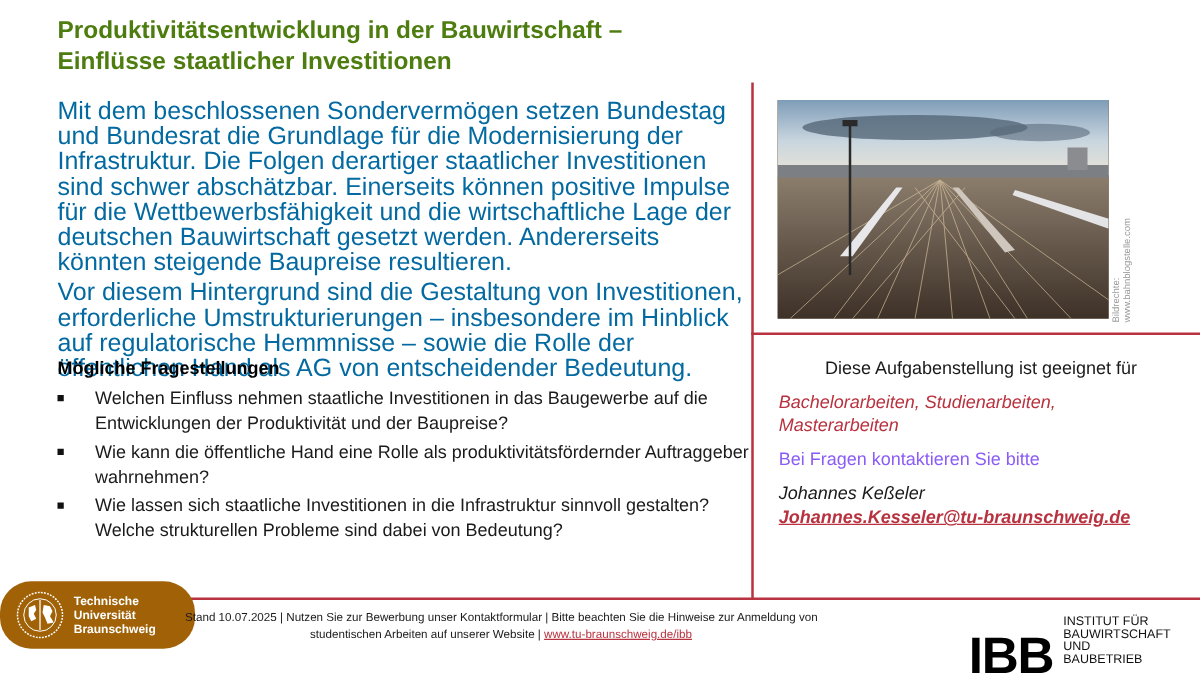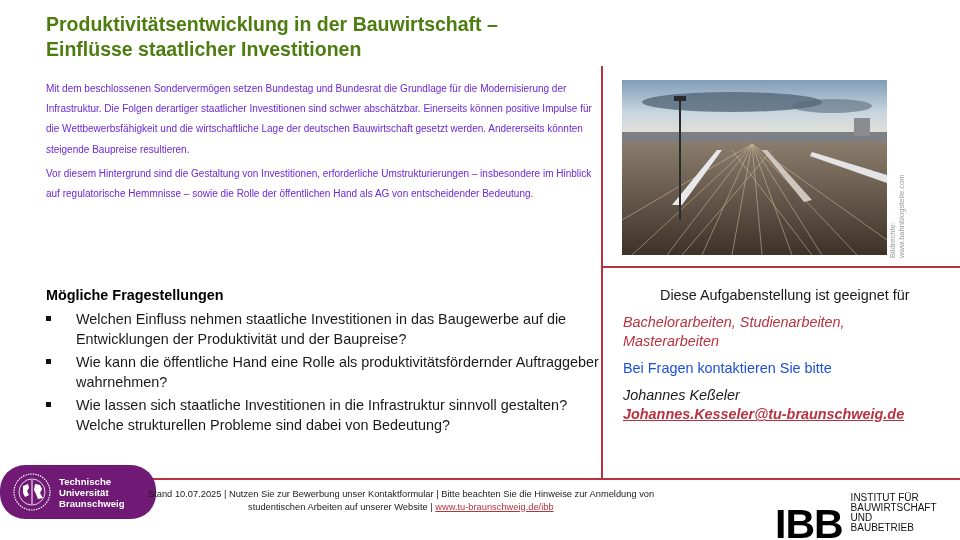--- a/index.html
+++ b/index.html
@@ -1,44 +1,44 @@
 <!DOCTYPE html>
 <html><head>
 <meta charset="utf-8">
 <style>
   * { box-sizing: border-box; margin: 0; padding: 0; }
   html, body { width: 960px; height: 540px; background: #ffffff; overflow: hidden; }
   body { position: relative; font-family: "Liberation Sans", sans-serif; color: #1a1a1a; }
 
   .title { position: absolute; left: 46px; top: 12px; width: 560px; font-size: 19.5px; font-weight: bold; line-height: 25px; color: #4d7c0f; }
 
-  .intro { position: absolute; left: 46px; top: 79px; width: 552px; font-size: 10px; line-height: 20.2px; color: #6d28d9; }
+  .intro { position: absolute; left: 46px; top: 79px; width: 552px; font-size: 20px; line-height: 20.2px; color: #0369a1; }
   .intro p { margin-bottom: 4px; }
 
   .q-heading { position: absolute; left: 46px; top: 287px; font-size: 14.4px; font-weight: bold; color: #000; }
   .q-list { position: absolute; left: 46px; top: 309px; width: 560px; list-style: none; font-size: 14.4px; line-height: 20px; }
   .q-list li { position: relative; padding-left: 30px; margin-bottom: 3px; }
   .q-list li .bullet { position: absolute; left: 0; top: 7px; width: 5px; height: 5px; background: #111; }
 
   .vline { position: absolute; left: 601px; top: 66px; width: 2px; height: 413px; background: #b8323f; }
   .hline-right { position: absolute; left: 601px; top: 266px; width: 359px; height: 2px; background: #b8323f; }
   .footer-line { position: absolute; left: 137px; top: 478px; width: 823px; height: 2px; background: #b8323f; }
 
   .photo { position: absolute; left: 622px; top: 80px; width: 265px; height: 175px; overflow: hidden; background: #6a5a4a; }
   .photo svg { display: block; }
   .photo-credit { position: absolute; left: 888px; top: 258px; transform-origin: left top; transform: rotate(-90deg); font-size: 7.6px; line-height: 9px; color: #9a9a9a; white-space: nowrap; }
 
   .side { position: absolute; left: 623px; top: 286px; width: 330px; font-size: 14.4px; line-height: 19px; }
   .side .suit { color: #1a1a1a; margin-bottom: 8px; margin-left: 37px; }
   .side .types { color: #b8323f; font-style: italic; margin-bottom: 8px; }
-  .side .ask { color: #1d4ed8; margin-bottom: 8px; }
+  .side .ask { color: #8b5cf6; margin-bottom: 8px; }
   .side .contact-name { font-style: italic; color: #1a1a1a; }
   .side .contact-mail { font-style: italic; color: #b8323f; text-decoration: underline; font-weight: bold; }
 
-  .tu-logo { position: absolute; left: 0; top: 465px; width: 156px; height: 54px; background: #701a75; display: flex; align-items: center; border-radius: 25px; }
+  .tu-logo { position: absolute; left: 0; top: 465px; width: 156px; height: 54px; background: #a16207; display: flex; align-items: center; border-radius: 25px; }
   .tu-seal { margin-left: 12px; width: 40px; height: 40px; }
   .tu-name { margin-left: 7px; color: #fff; font-size: 9.6px; font-weight: bold; line-height: 11px; }
 
   .footer-text { position: absolute; left: 148px; top: 488px; width: 610px; font-size: 9.3px; line-height: 12.5px; color: #1a1a1a; }
   .footer-text .l2 { padding-left: 100px; }
   .footer-text a { color: #b8323f; text-decoration: underline; }
 
   .ibb { position: absolute; left: 775px; top: 481px; display: flex; align-items: center; }
   .ibb-mark { font-size: 41px; font-weight: bold; line-height: 40px; color: #000; letter-spacing: -1px; margin-top: 23px; }
   .ibb-sub { margin-left: 8px; font-size: 10px; line-height: 10px; color: #111; }

